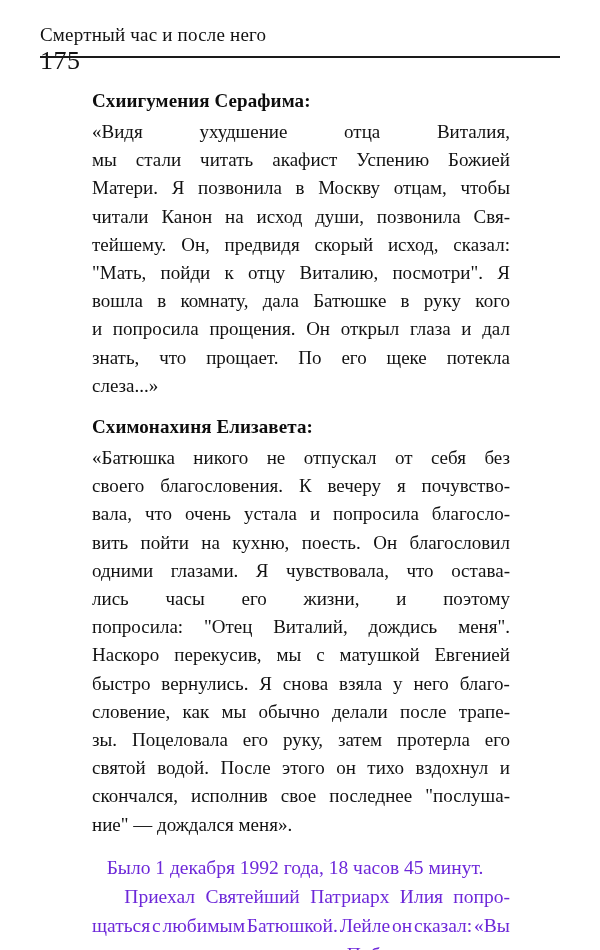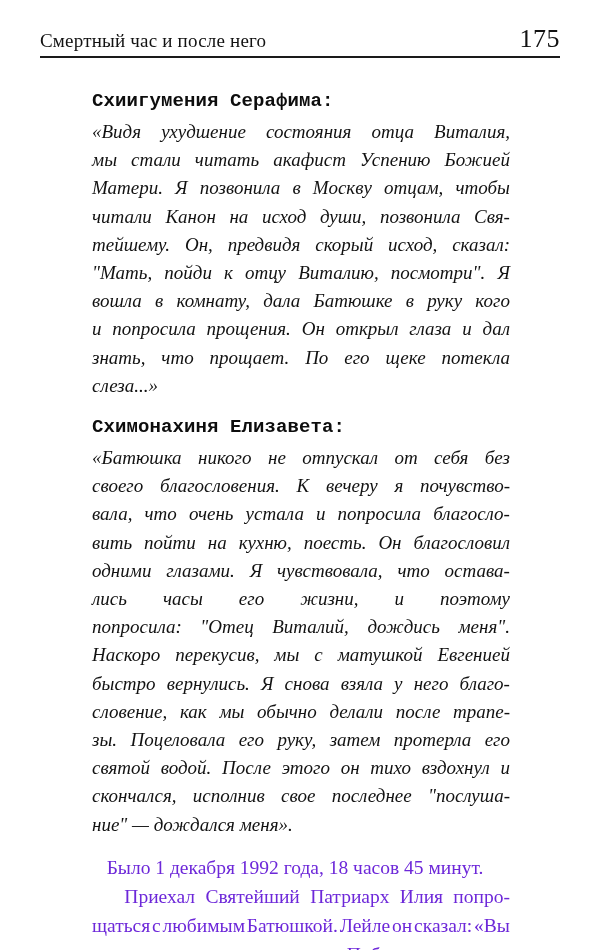--- a/index.html
+++ b/index.html
@@ -26,20 +26,21 @@
 
   
   .running-head {
     position: absolute;
     left: 40px;
     top: 24px;
     width: 520px;
     display: flex;
     align-items: baseline;
     justify-content: space-between;
+    flex-direction: column;
   }
   .running-head-title {
     font-size: 19px;
     letter-spacing: 0.2px;
     color: #121212;
     white-space: nowrap;
   }
   .running-head-folio {
     font-size: 26px;
     color: #121212;
@@ -62,25 +63,23 @@
     width: 418px;
   }
 
   .speaker-heading {
     font-size: 19px;
     font-weight: bold;
     color: #0d0d0d;
     letter-spacing: 0.1px;
     margin: 0 0 4px 0;
     line-height: 26px;
-    font-family: Liberation Mono, monospace;
   }
 
   .quote-block {
-    font-style: italic;
     font-size: 19px;
     line-height: 28.2px;
     color: #121212;
   }
 
   .quote-block.second {
     margin-top: 0;
   }
 
   .body-para {
@@ -117,21 +116,20 @@
   </div>
   <div class="head-rule"></div>
 
   <div class="text-block">
 
     <div class="speaker-heading">Схиигумения Серафима:</div>
     <div class="quote-block">
         <span class="ln j">
           <span>«Видя</span>
           <span>ухудшение</span>
-          <span>состояния</span>
           <span>отца</span>
           <span>Виталия,</span>
         </span>
         <span class="ln j">
           <span>мы</span>
           <span>стали</span>
           <span>читать</span>
           <span>акафист</span>
           <span>Успению</span>
           <span>Божией</span>

